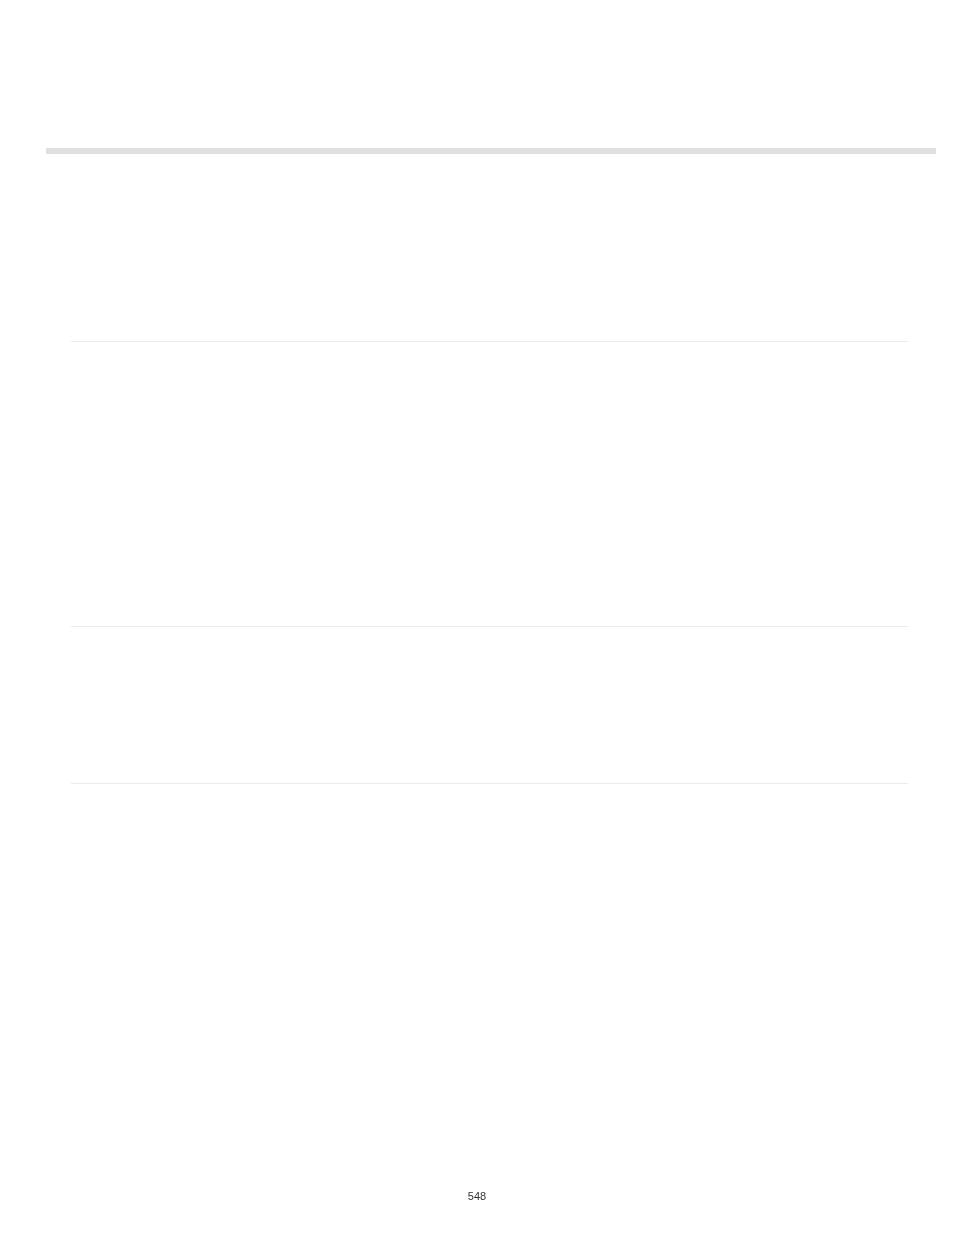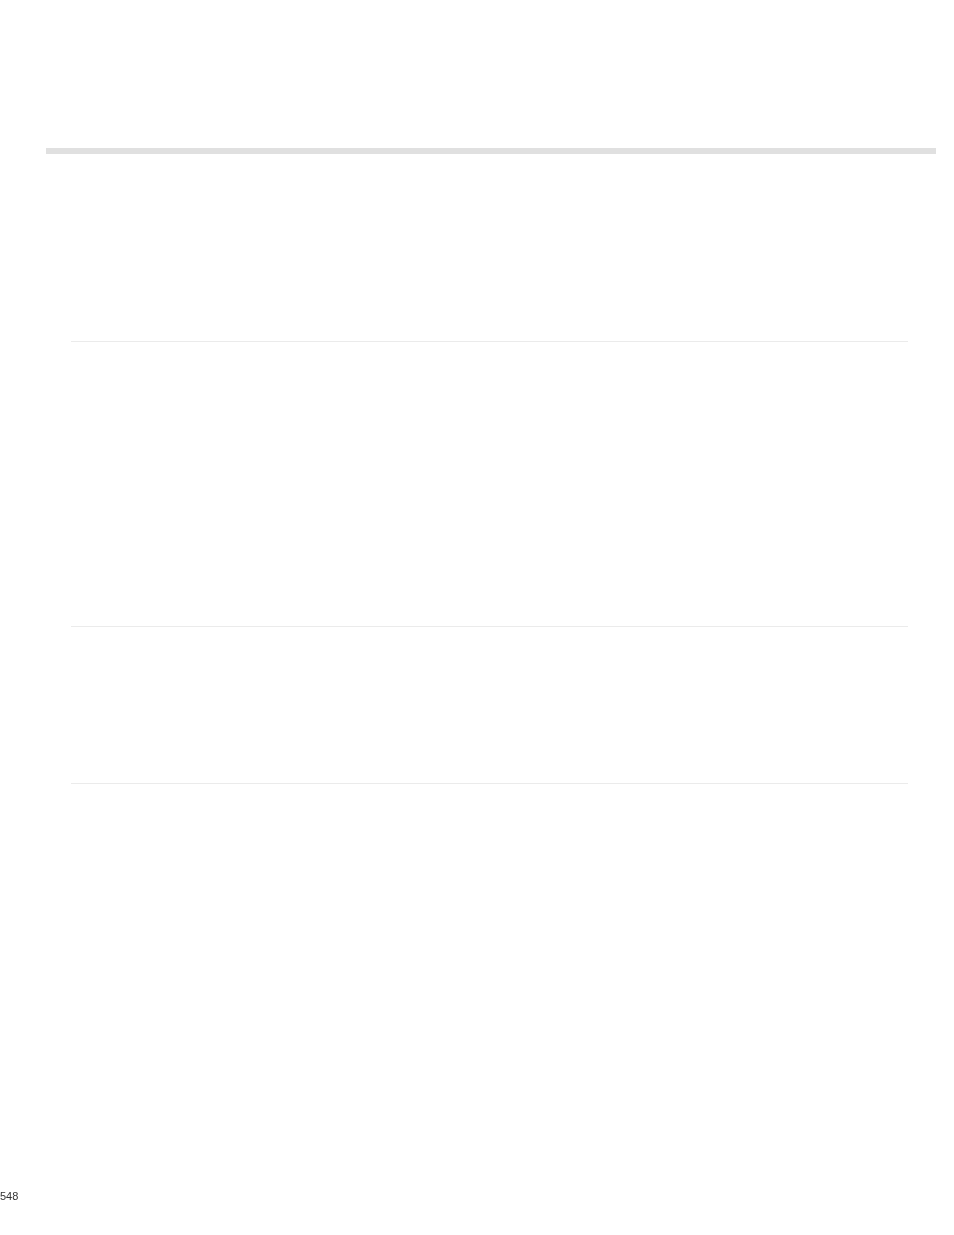--- a/index.html
+++ b/index.html
@@ -27,20 +27,21 @@
     background: #ebebeb;
   }
   .hr1 { top: 341px; }
   .hr2 { top: 626px; }
   .hr3 { top: 783px; }
   .page-number {
     position: absolute;
     left: 0;
     right: 0;
     bottom: 33px;
+    text-align: center;
     font-size: 11px;
     color: #333;
   }
 </style>
 </head>
 <body>
 
 <div class="top-bar"></div>
 <div class="hr hr1"></div>
 <div class="hr hr2"></div>

